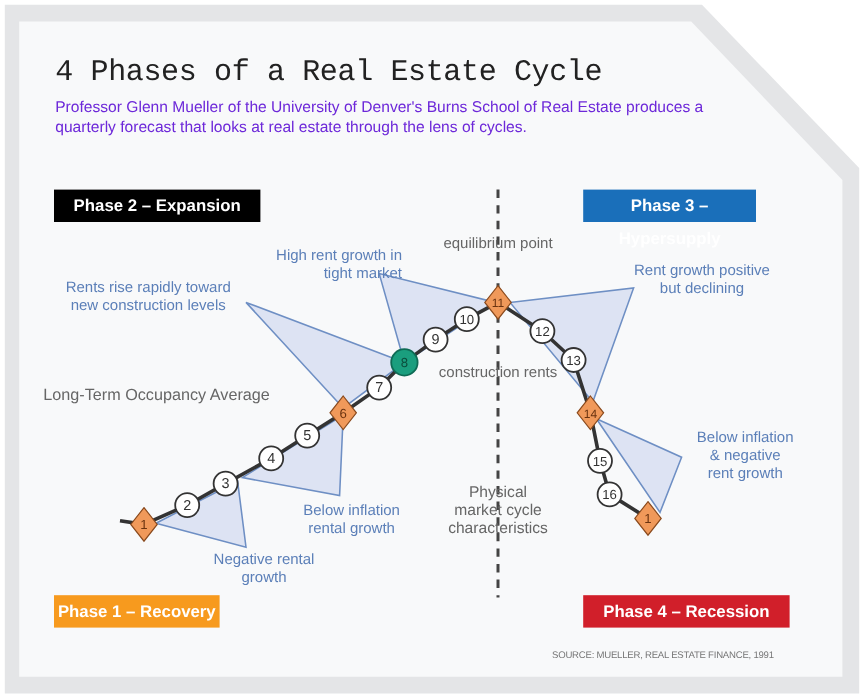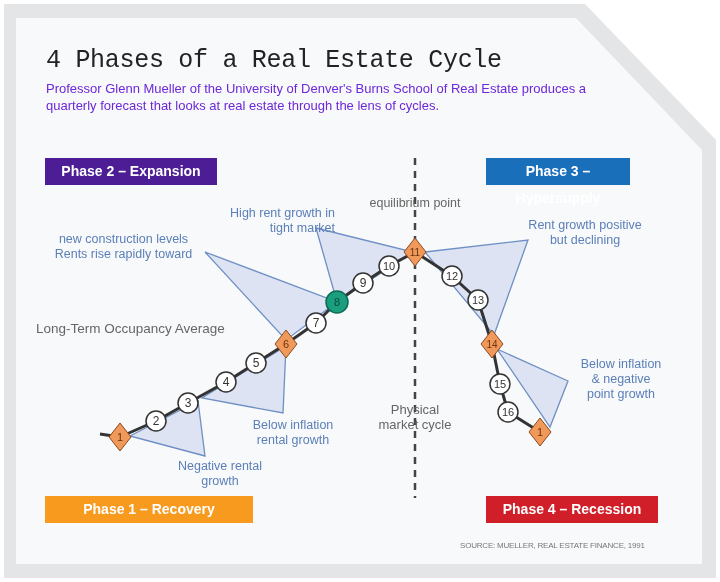--- a/index.html
+++ b/index.html
@@ -106,54 +106,56 @@
         <circle cx="508" cy="412" r="10" fill="#fff" stroke="#333" stroke-width="1.5"></circle>
         <text x="508" y="416" fill="#333" font-size="11">16</text>
       </g>
     <g>
       <polygon points="540,418 551,432 540,446 529,432" fill="#f0995a" stroke="#8a4a1d" stroke-width="1"></polygon>
       <text x="540" y="436" fill="#6a3310" font-size="11">1</text>
     </g>
   </g>
 </svg>
 
-<div class="badge" style="left:45px;top:158px;width:172px;background:#4c1d95;">Phase 2 – Expansion</div>
+<div class="badge" style="left:45px;top:158px;width:172px;background:#000000;">Phase 2 – Expansion</div>
 <div class="badge" style="left:486px;top:158px;width:144px;background:#1a6fba;">Phase 3 – Hypersupply</div>
-<div class="badge" style="left:45px;top:496px;width:208px;background:#f79a1e;">Phase 1 – Recovery</div>
+<div class="badge" style="left:45px;top:496px;width:138px;background:#f79a1e;">Phase 1 – Recovery</div>
 <div class="badge" style="left:486px;top:496px;width:172px;background:#d11f2a;">Phase 4 – Recession</div>
 
 <div class="lbl blue" style="left:36px;top:232px;width:175px;">
-  <div>new construction levels</div>
-    <div>Rents rise rapidly toward</div>
+  <div>Rents rise rapidly toward</div>
+    <div>new construction levels</div>
 </div>
 <div class="lbl blue" style="left:195px;top:206px;width:140px;text-align:right;">
   <div>High rent growth in</div>
     <div>tight market</div>
 </div>
 <div class="lbl gray" style="left:355px;top:196px;width:120px;">
     <div>equilibrium point</div>
 </div>
 <div class="lbl blue" style="left:510px;top:218px;width:150px;">
   <div>Rent growth positive</div>
     <div>but declining</div>
 </div>
 <div class="lbl gray" style="left:36px;top:321px;width:220px;text-align:left;font-size:13.5px;">Long-Term Occupancy Average</div>
 <div class="lbl gray" style="left:355px;top:303px;width:120px;">
+    <div>construction rents</div>
 </div>
 <div class="lbl blue" style="left:238px;top:418px;width:110px;">
   <div>Below inflation</div>
     <div>rental growth</div>
 </div>
 <div class="lbl blue" style="left:566px;top:357px;width:110px;">
   <div>Below inflation</div>
     <div>&amp; negative</div>
-    <div>point growth</div>
+    <div>rent growth</div>
 </div>
 <div class="lbl gray" style="left:355px;top:402px;width:120px;font-size:13px;">
   <div>Physical</div>
     <div>market cycle</div>
+    <div>characteristics</div>
 </div>
 <div class="lbl blue" style="left:160px;top:459px;width:120px;">
   <div>Negative rental</div>
     <div>growth</div>
 </div>
 
 <div class="source">SOURCE: MUELLER, REAL ESTATE FINANCE, 1991</div>
 
 </body></html>

